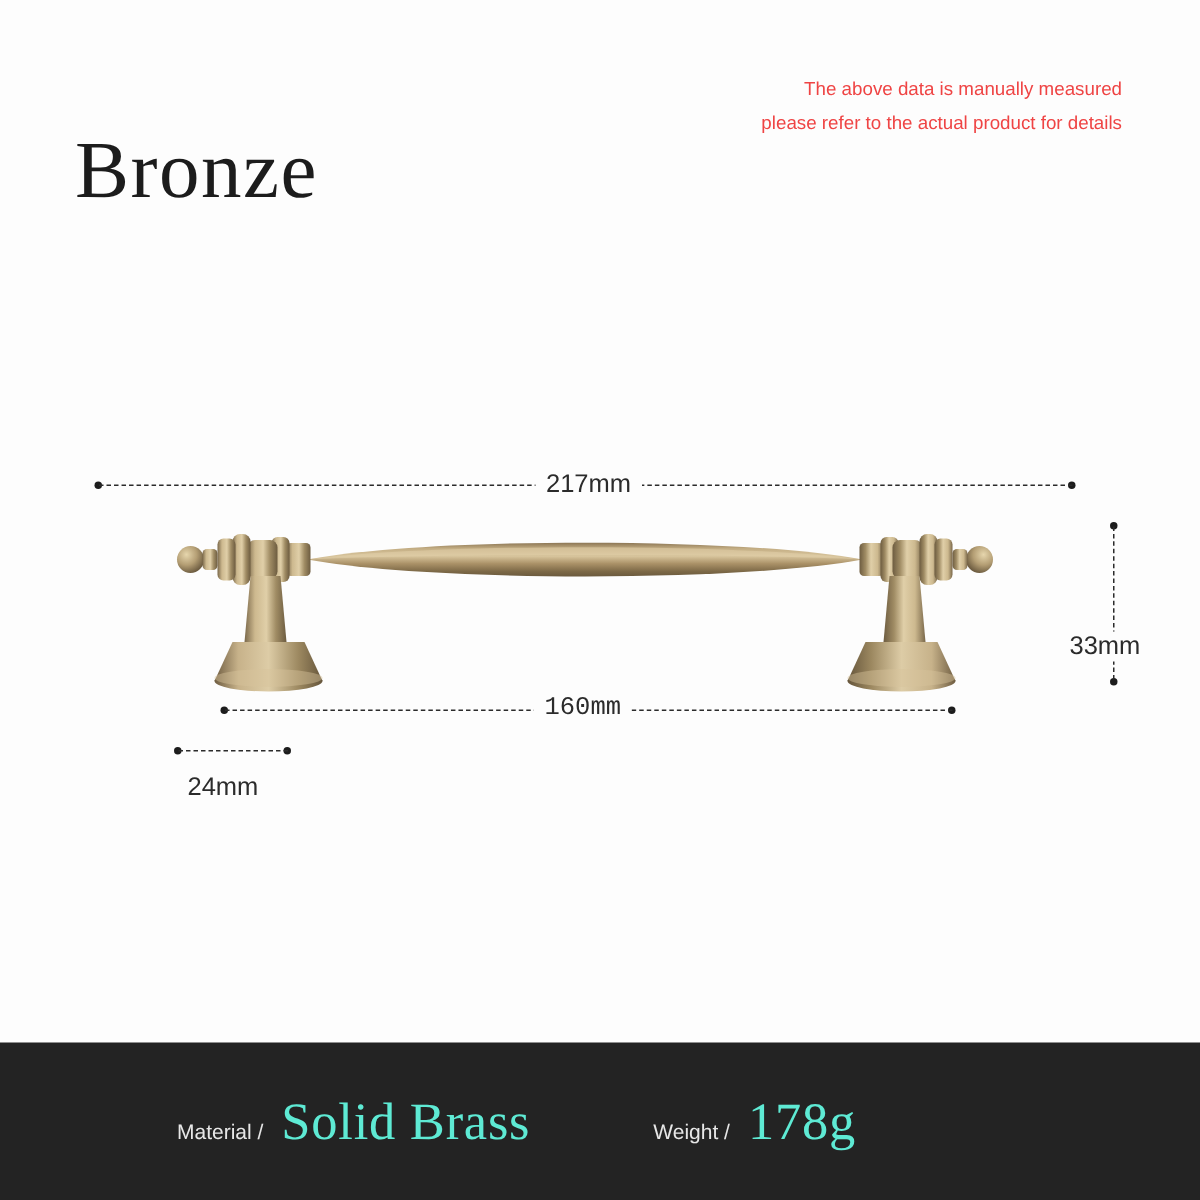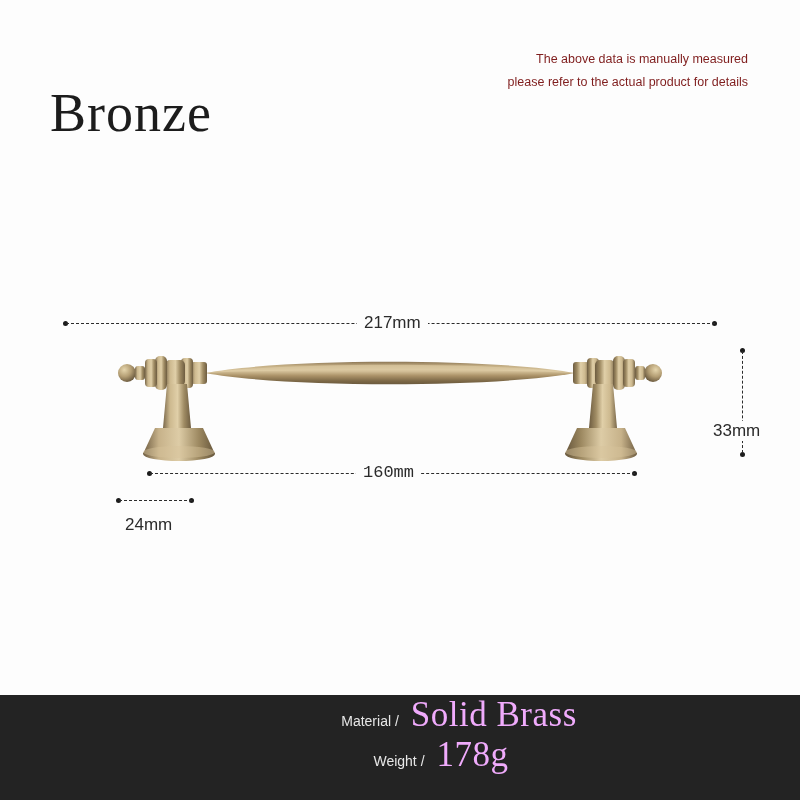--- a/index.html
+++ b/index.html
@@ -23,21 +23,21 @@
     letter-spacing:1px;
     color:#1c1c1c;
     line-height:1;
     margin-top:48px;
   }
   .note{
     position:absolute;
     right:52px;top:48px;
     text-align:right;
     font-size:12.5px;
-    color:#7f1d1d;
+    color:#ef4444;
     line-height:1.85;
   }
   
   .stage{
     position:absolute;
     left:0;top:140px;
     width:764px;height:550px;
   }
   
   .handle{
@@ -71,38 +71,37 @@
     white-space:nowrap;
   }
   
   .footer{
     position:absolute;
     left:0;bottom:0;
     width:800px;height:105px;
     background:#232323;
     display:flex;
     align-items:center;
-    flex-direction:column;
   }
   .footer .spec{
     display:flex;
     align-items:baseline;
   }
   .footer .spec.material{margin-left:118px;}
   .footer .spec.weight{margin-left:82px;}
   .spec-label{
     font-size:14px;
     color:#e7e7e7;
     font-family:"Liberation Sans", sans-serif;
     margin-right:12px;
   }
   .spec-value{
     font-family:"Liberation Serif", serif;
     font-size:35px;
-    color:#f0abfc;
+    color:#5eead4;
     letter-spacing:0.5px;
   }
 </style>
 </head>
 <body>
 
 <div class="page">
 
   <div class="title">Bronze</div>
 

